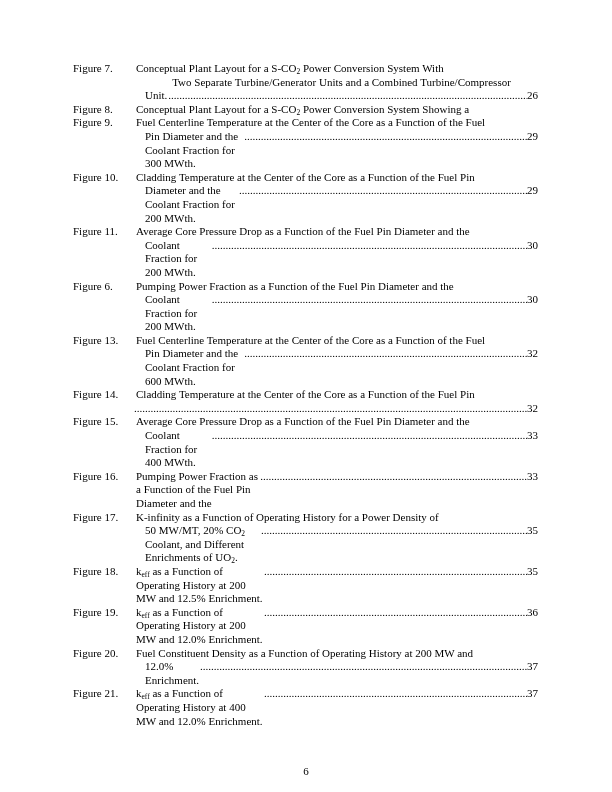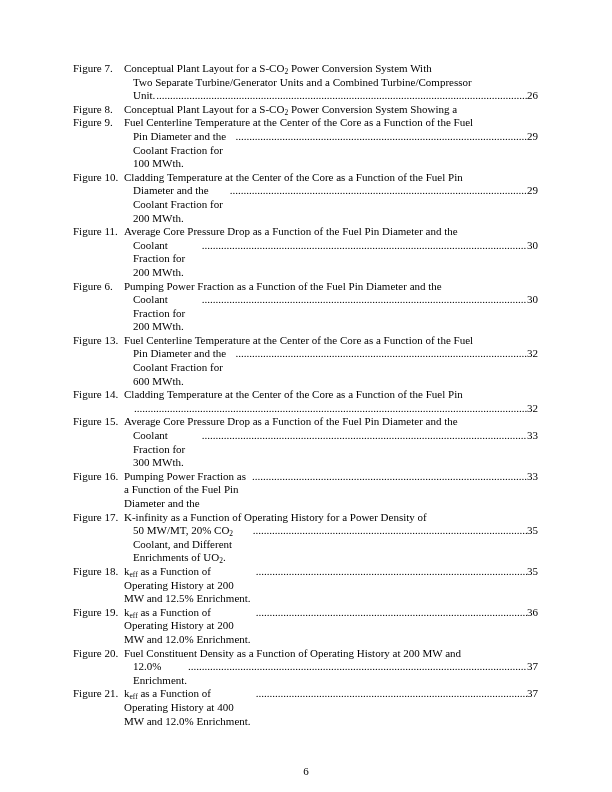--- a/index.html
+++ b/index.html
@@ -25,22 +25,23 @@
   .line {
     display: flex;
     align-items: baseline;
   }
   .line .label {
     flex: 0 0 51px;
     white-space: nowrap;
   }
   .line .text {
     white-space: pre-wrap;
-  }
-  .line.cont { padding-left: 60px; }
+    margin-left: 12px;
+  }
+  .line.cont { padding-left: 60px; justify-content: center; }
   .leader {
     flex: 1 1 auto;
     min-width: 6px;
     overflow: hidden;
     white-space: nowrap;
     margin-left: 1px;
   }
   .leader::after {
     content: "..........................................................................................................................................................................................................................................................";
   }
@@ -86,21 +87,21 @@
           <span class="label">Figure 8.</span>
           <span class="text">Conceptual Plant Layout for a S-CO<sub>2</sub> Power Conversion System Showing a</span>
         </div>
       </div>
       <div class="entry">
         <div class="line first">
           <span class="label">Figure 9.</span>
           <span class="text">Fuel Centerline Temperature at the Center of the Core as a Function of the Fuel</span>
         </div>
         <div class="line cont last">
-          <span class="text">Pin Diameter and the Coolant Fraction for 100 MWth.</span>
+          <span class="text">Pin Diameter and the Coolant Fraction for 300 MWth.</span>
           <span class="leader"></span>
           <span class="page-num">29</span>
         </div>
       </div>
       <div class="entry">
         <div class="line first">
           <span class="label">Figure 10.</span>
           <span class="text">Cladding Temperature at the Center of the Core as a Function of the Fuel Pin</span>
         </div>
         <div class="line cont last">
@@ -151,21 +152,21 @@
           <span class="leader"></span>
           <span class="page-num">32</span>
         </div>
       </div>
       <div class="entry">
         <div class="line first">
           <span class="label">Figure 15.</span>
           <span class="text">Average Core Pressure Drop as a Function of the Fuel Pin Diameter and the</span>
         </div>
         <div class="line cont last">
-          <span class="text">Coolant Fraction for 300 MWth.</span>
+          <span class="text">Coolant Fraction for 400 MWth.</span>
           <span class="leader"></span>
           <span class="page-num">33</span>
         </div>
       </div>
       <div class="entry">
         <div class="line first last">
           <span class="label">Figure 16.</span>
           <span class="text">Pumping Power Fraction as a Function of the Fuel Pin Diameter and the</span>
           <span class="leader"></span>
           <span class="page-num">33</span>

